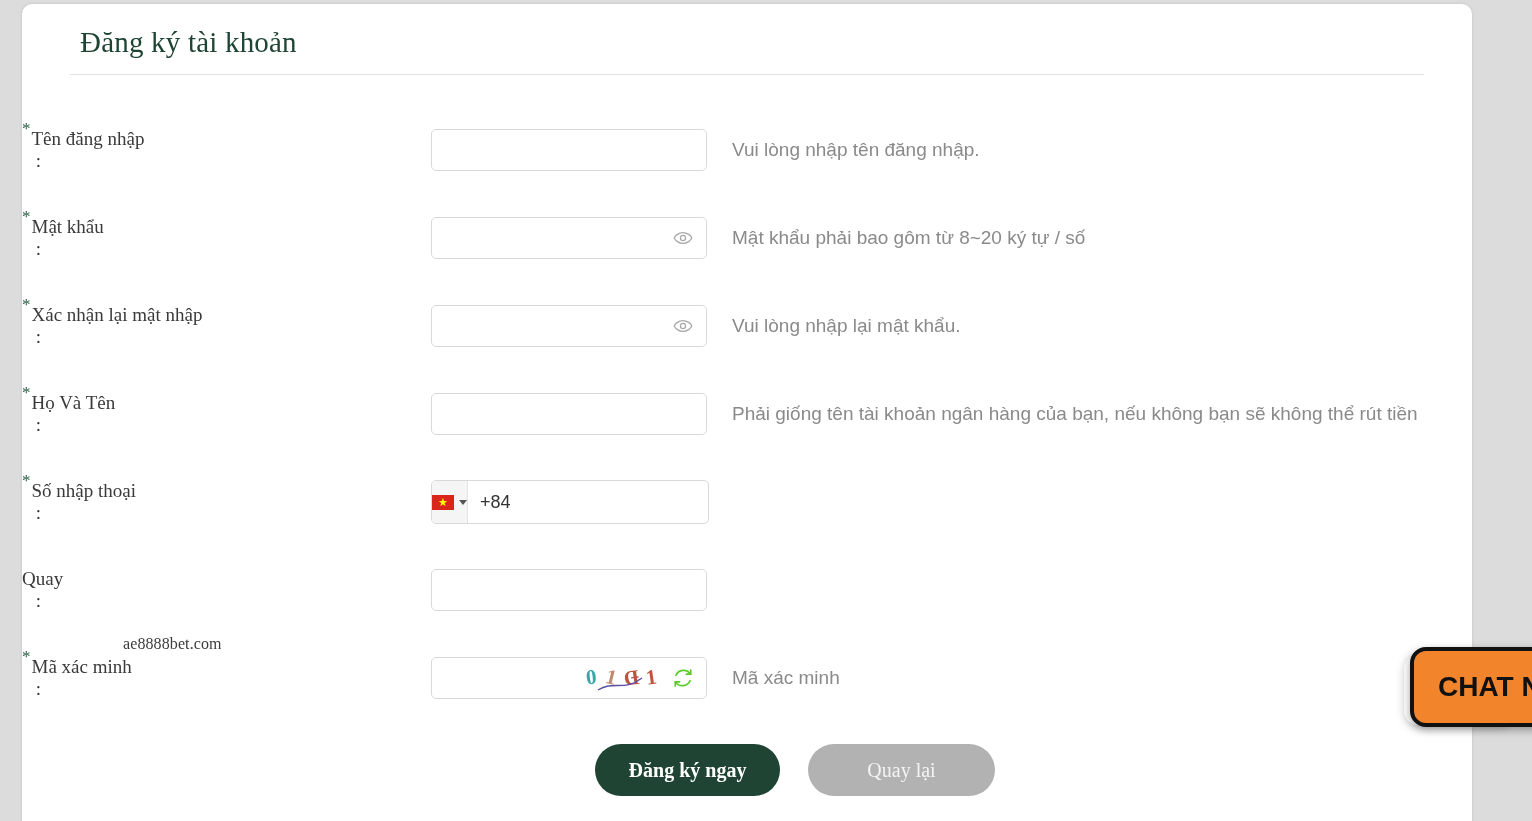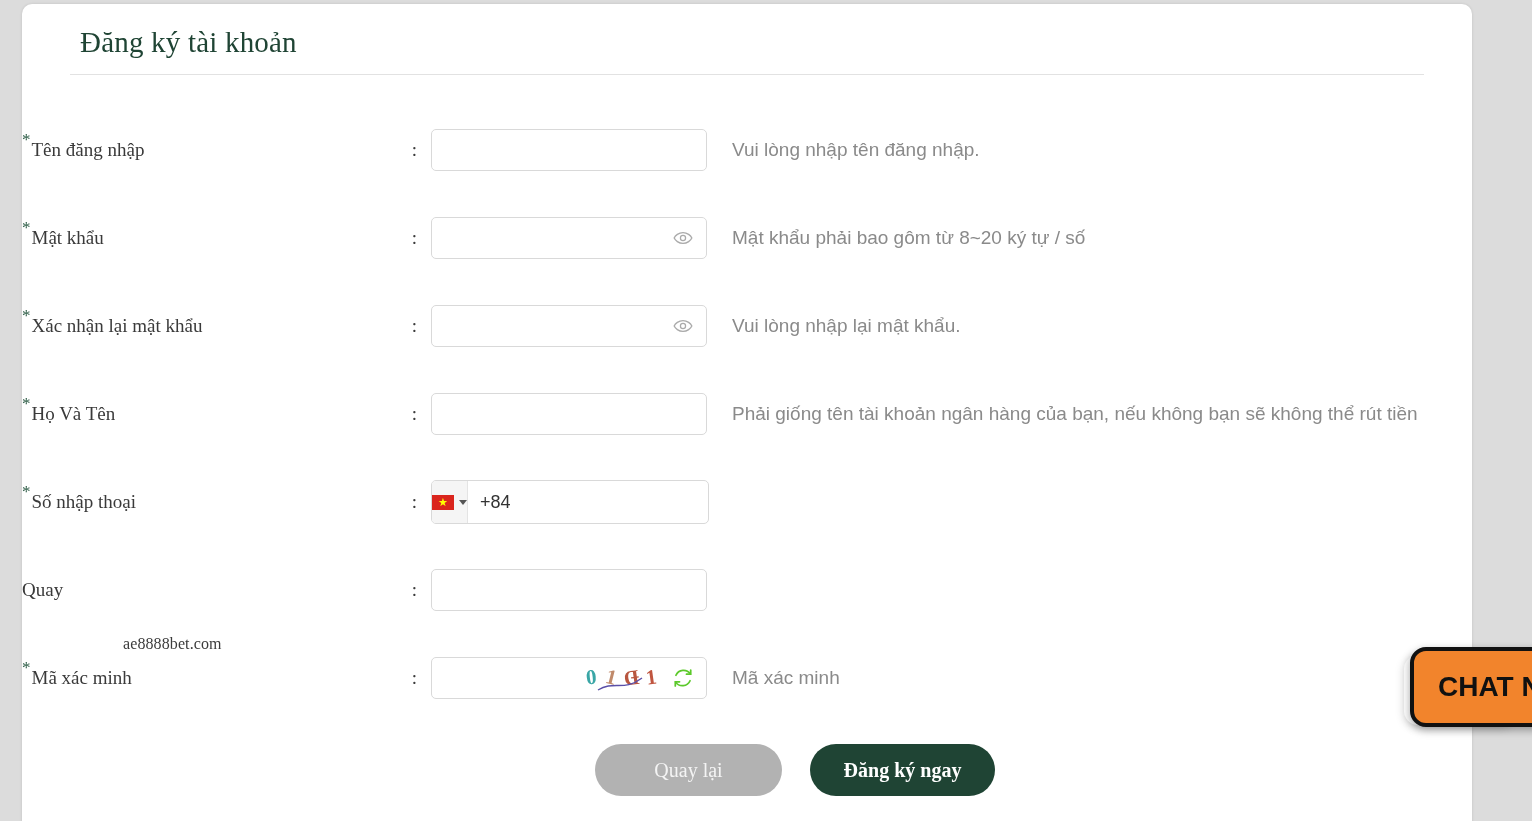--- a/index.html
+++ b/index.html
@@ -59,20 +59,21 @@
     height: 88px;
   }
   .label-cell {
     width: 409px;
     text-align: right;
     padding-right: 0;
     display: flex;
     justify-content: space-between;
     align-items: baseline;
     white-space: nowrap;
+    flex-direction: column;
   }
   .lbl-text {
     font-family: "Liberation Serif", serif;
     font-size: 19px;
     color: #3a3a3a;
     position: relative;
   }
   .req-star {
     color: #2c5c45;
     font-size: 17px;
@@ -328,21 +329,21 @@
           <span class="colon">:</span>
         </div>
         <div class="field-cell"><input class="txt-input" type="password" placeholder="" style=""><svg viewBox="0 0 24 24" class="eye-icon">
             <path d="M12 5.5C6.8 5.5 2.7 9.2 1.4 12c1.3 2.8 5.4 6.5 10.6 6.5S21.3 14.8 22.6 12C21.3 9.2 17.2 5.5 12 5.5z" fill="none" stroke="#777" stroke-width="1.6"></path>
             <circle cx="12" cy="12" r="3.1" fill="none" stroke="#777" stroke-width="1.5"></circle>
           </svg></div>
         <div class="help-cell">Mật khẩu phải bao gôm từ 8~20 ký tự / số</div>
       </div>
       <div class="form-row">
         <div class="label-cell">
-          <span class="lbl-text"><span class="req-star">*</span><span>Xác nhận lại mật khẩu</span></span>
+          <span class="lbl-text"><span class="req-star">*</span><span>Xác nhận lại mật nhập</span></span>
           <span class="colon">:</span>
         </div>
         <div class="field-cell"><input class="txt-input" type="password" placeholder="" style=""><svg viewBox="0 0 24 24" class="eye-icon">
             <path d="M12 5.5C6.8 5.5 2.7 9.2 1.4 12c1.3 2.8 5.4 6.5 10.6 6.5S21.3 14.8 22.6 12C21.3 9.2 17.2 5.5 12 5.5z" fill="none" stroke="#777" stroke-width="1.6"></path>
             <circle cx="12" cy="12" r="3.1" fill="none" stroke="#777" stroke-width="1.5"></circle>
           </svg></div>
         <div class="help-cell">Vui lòng nhập lại mật khẩu.</div>
       </div>
       <div class="form-row">
         <div class="label-cell">
@@ -400,21 +401,21 @@
               <path d="M20.4 3.3v4.6h-4.6" fill="none" stroke="#5cc92b" stroke-width="1.9" stroke-linecap="round"></path>
               <path d="M3.6 20.7v-4.6h4.6" fill="none" stroke="#5cc92b" stroke-width="1.9" stroke-linecap="round"></path>
             </svg>
           </div>
         </div>
         <div class="help-cell">Mã xác minh</div>
       </div>
     </div>
 
   <div class="btn-row">
+    <button class="btn btn-submit">Đăng ký ngay</button>
     <button class="btn btn-back">Quay lại</button>
-    <button class="btn btn-submit">Đăng ký ngay</button>
   </div>
 
   <div class="watermark">ae8888bet.com</div>
 </div>
 
 <div class="chat-backplate"></div>
 <div class="chat-widget">CHAT N</div>
 
 </body></html>

